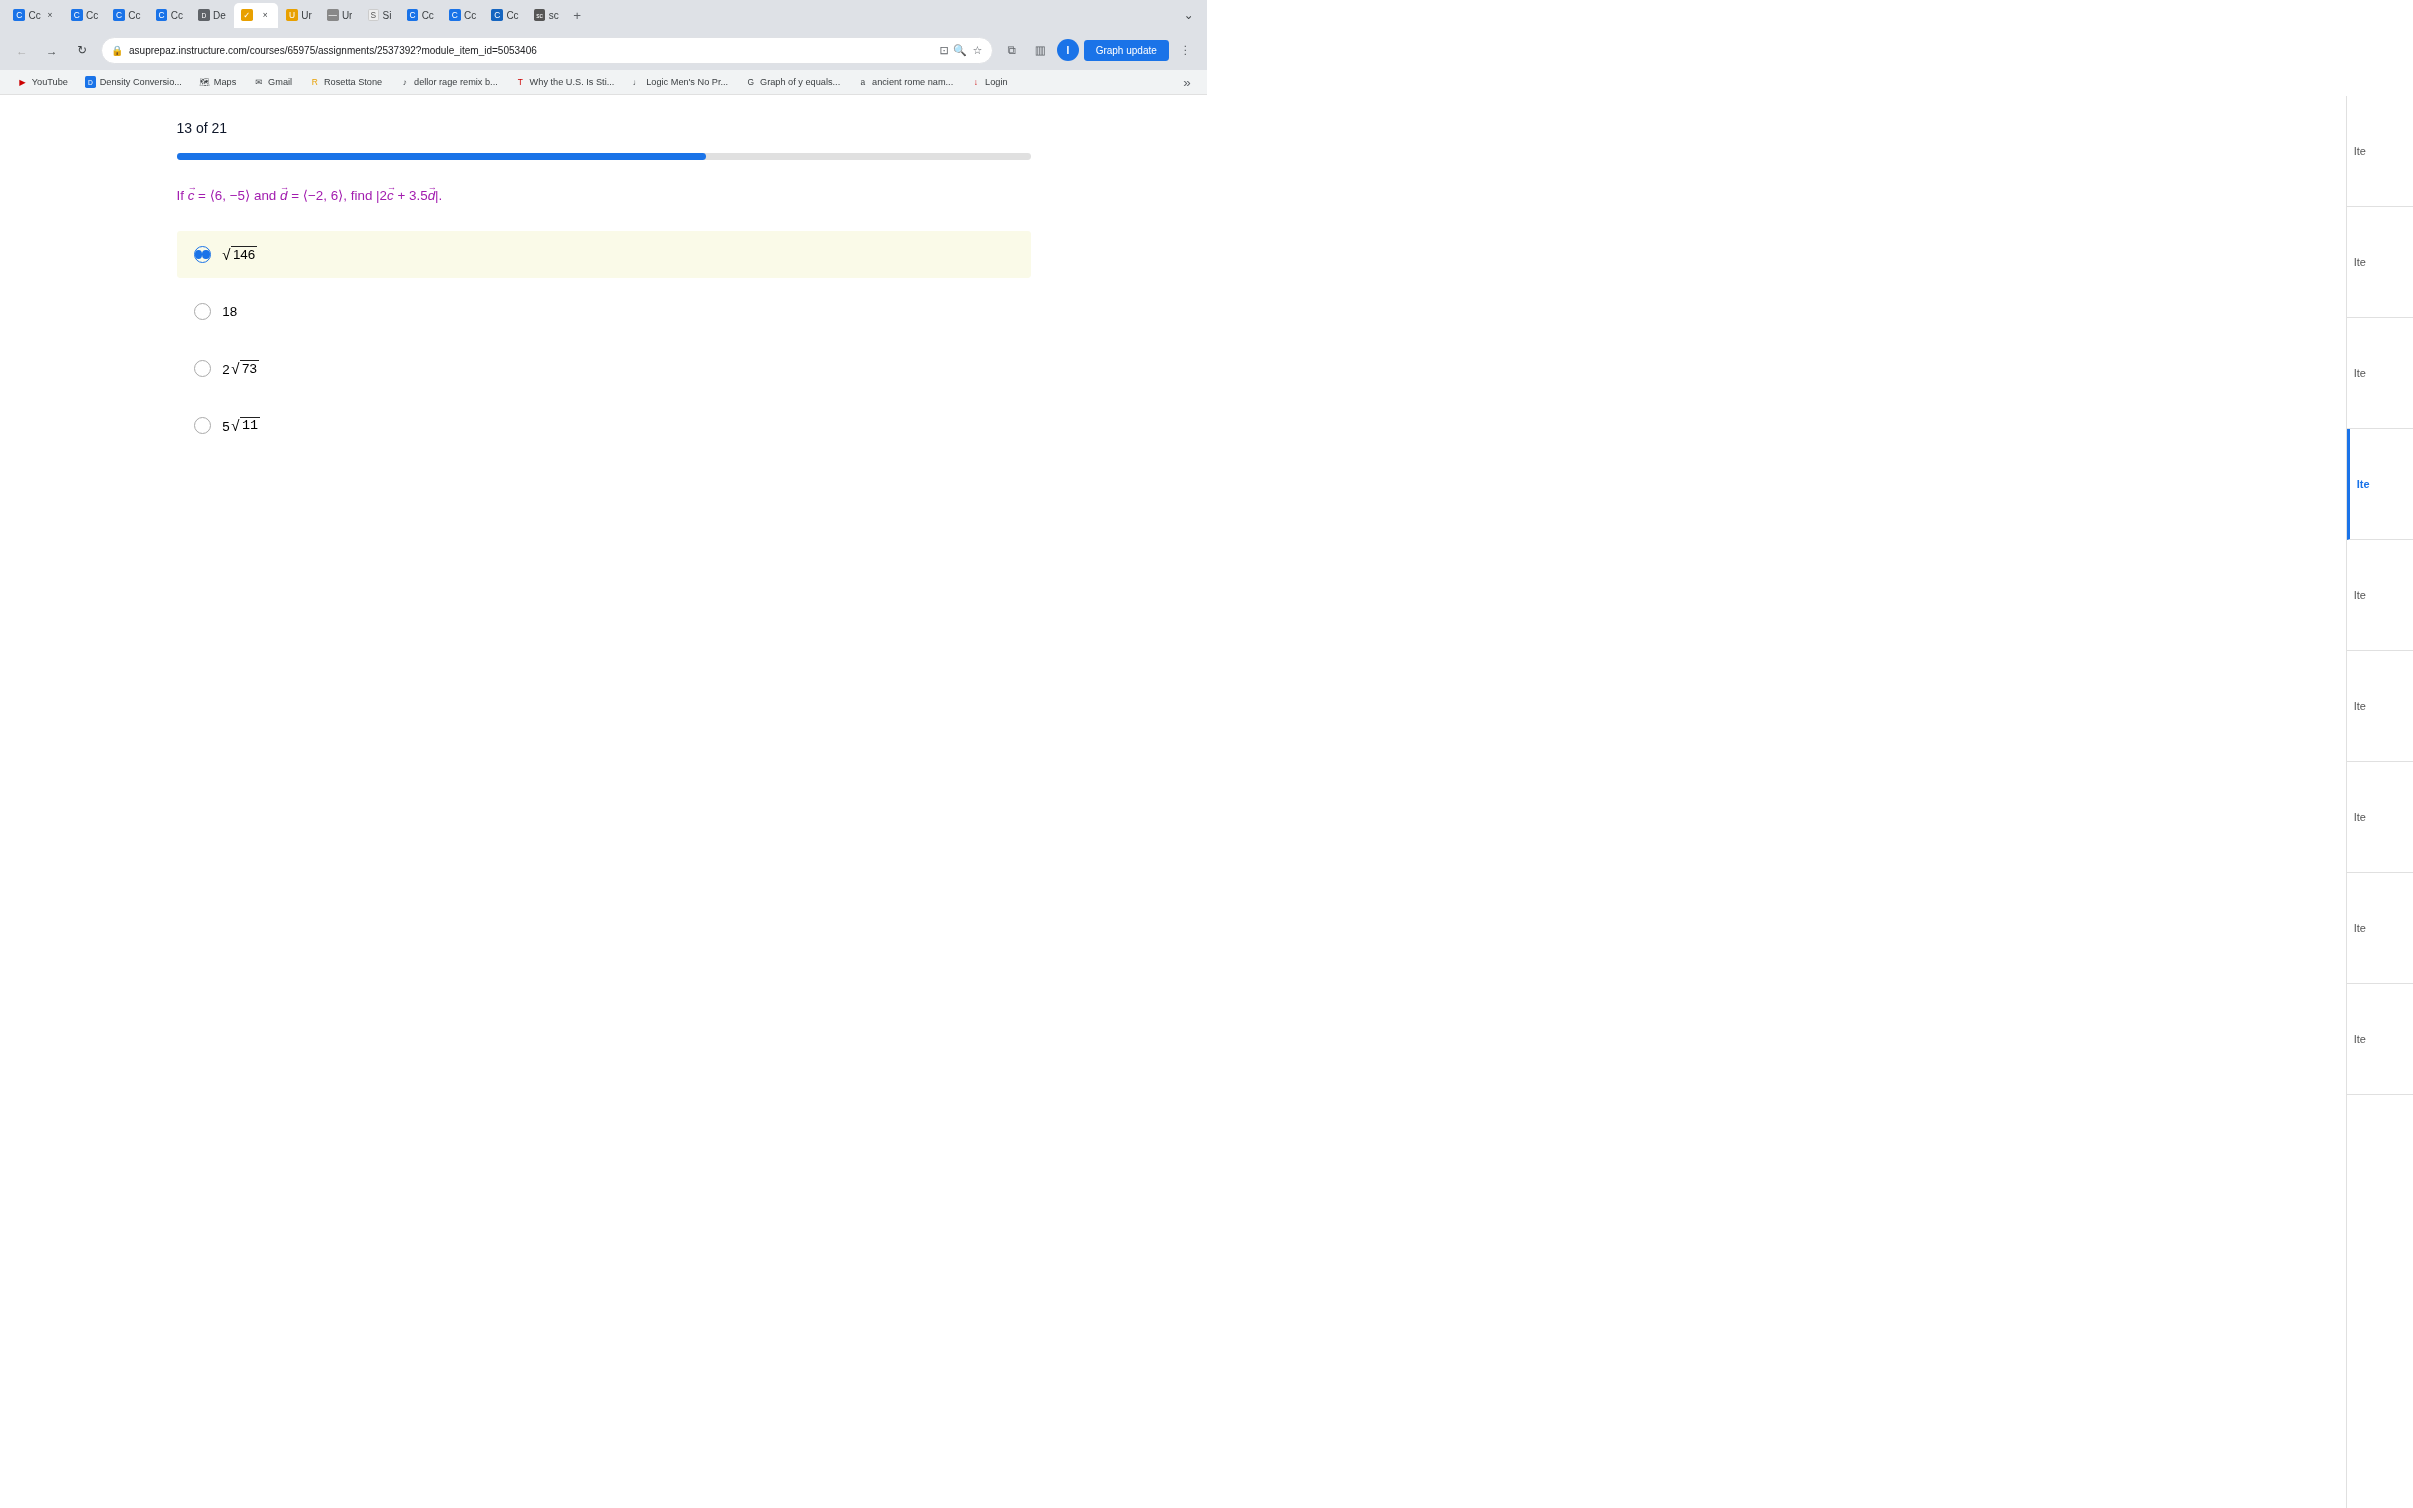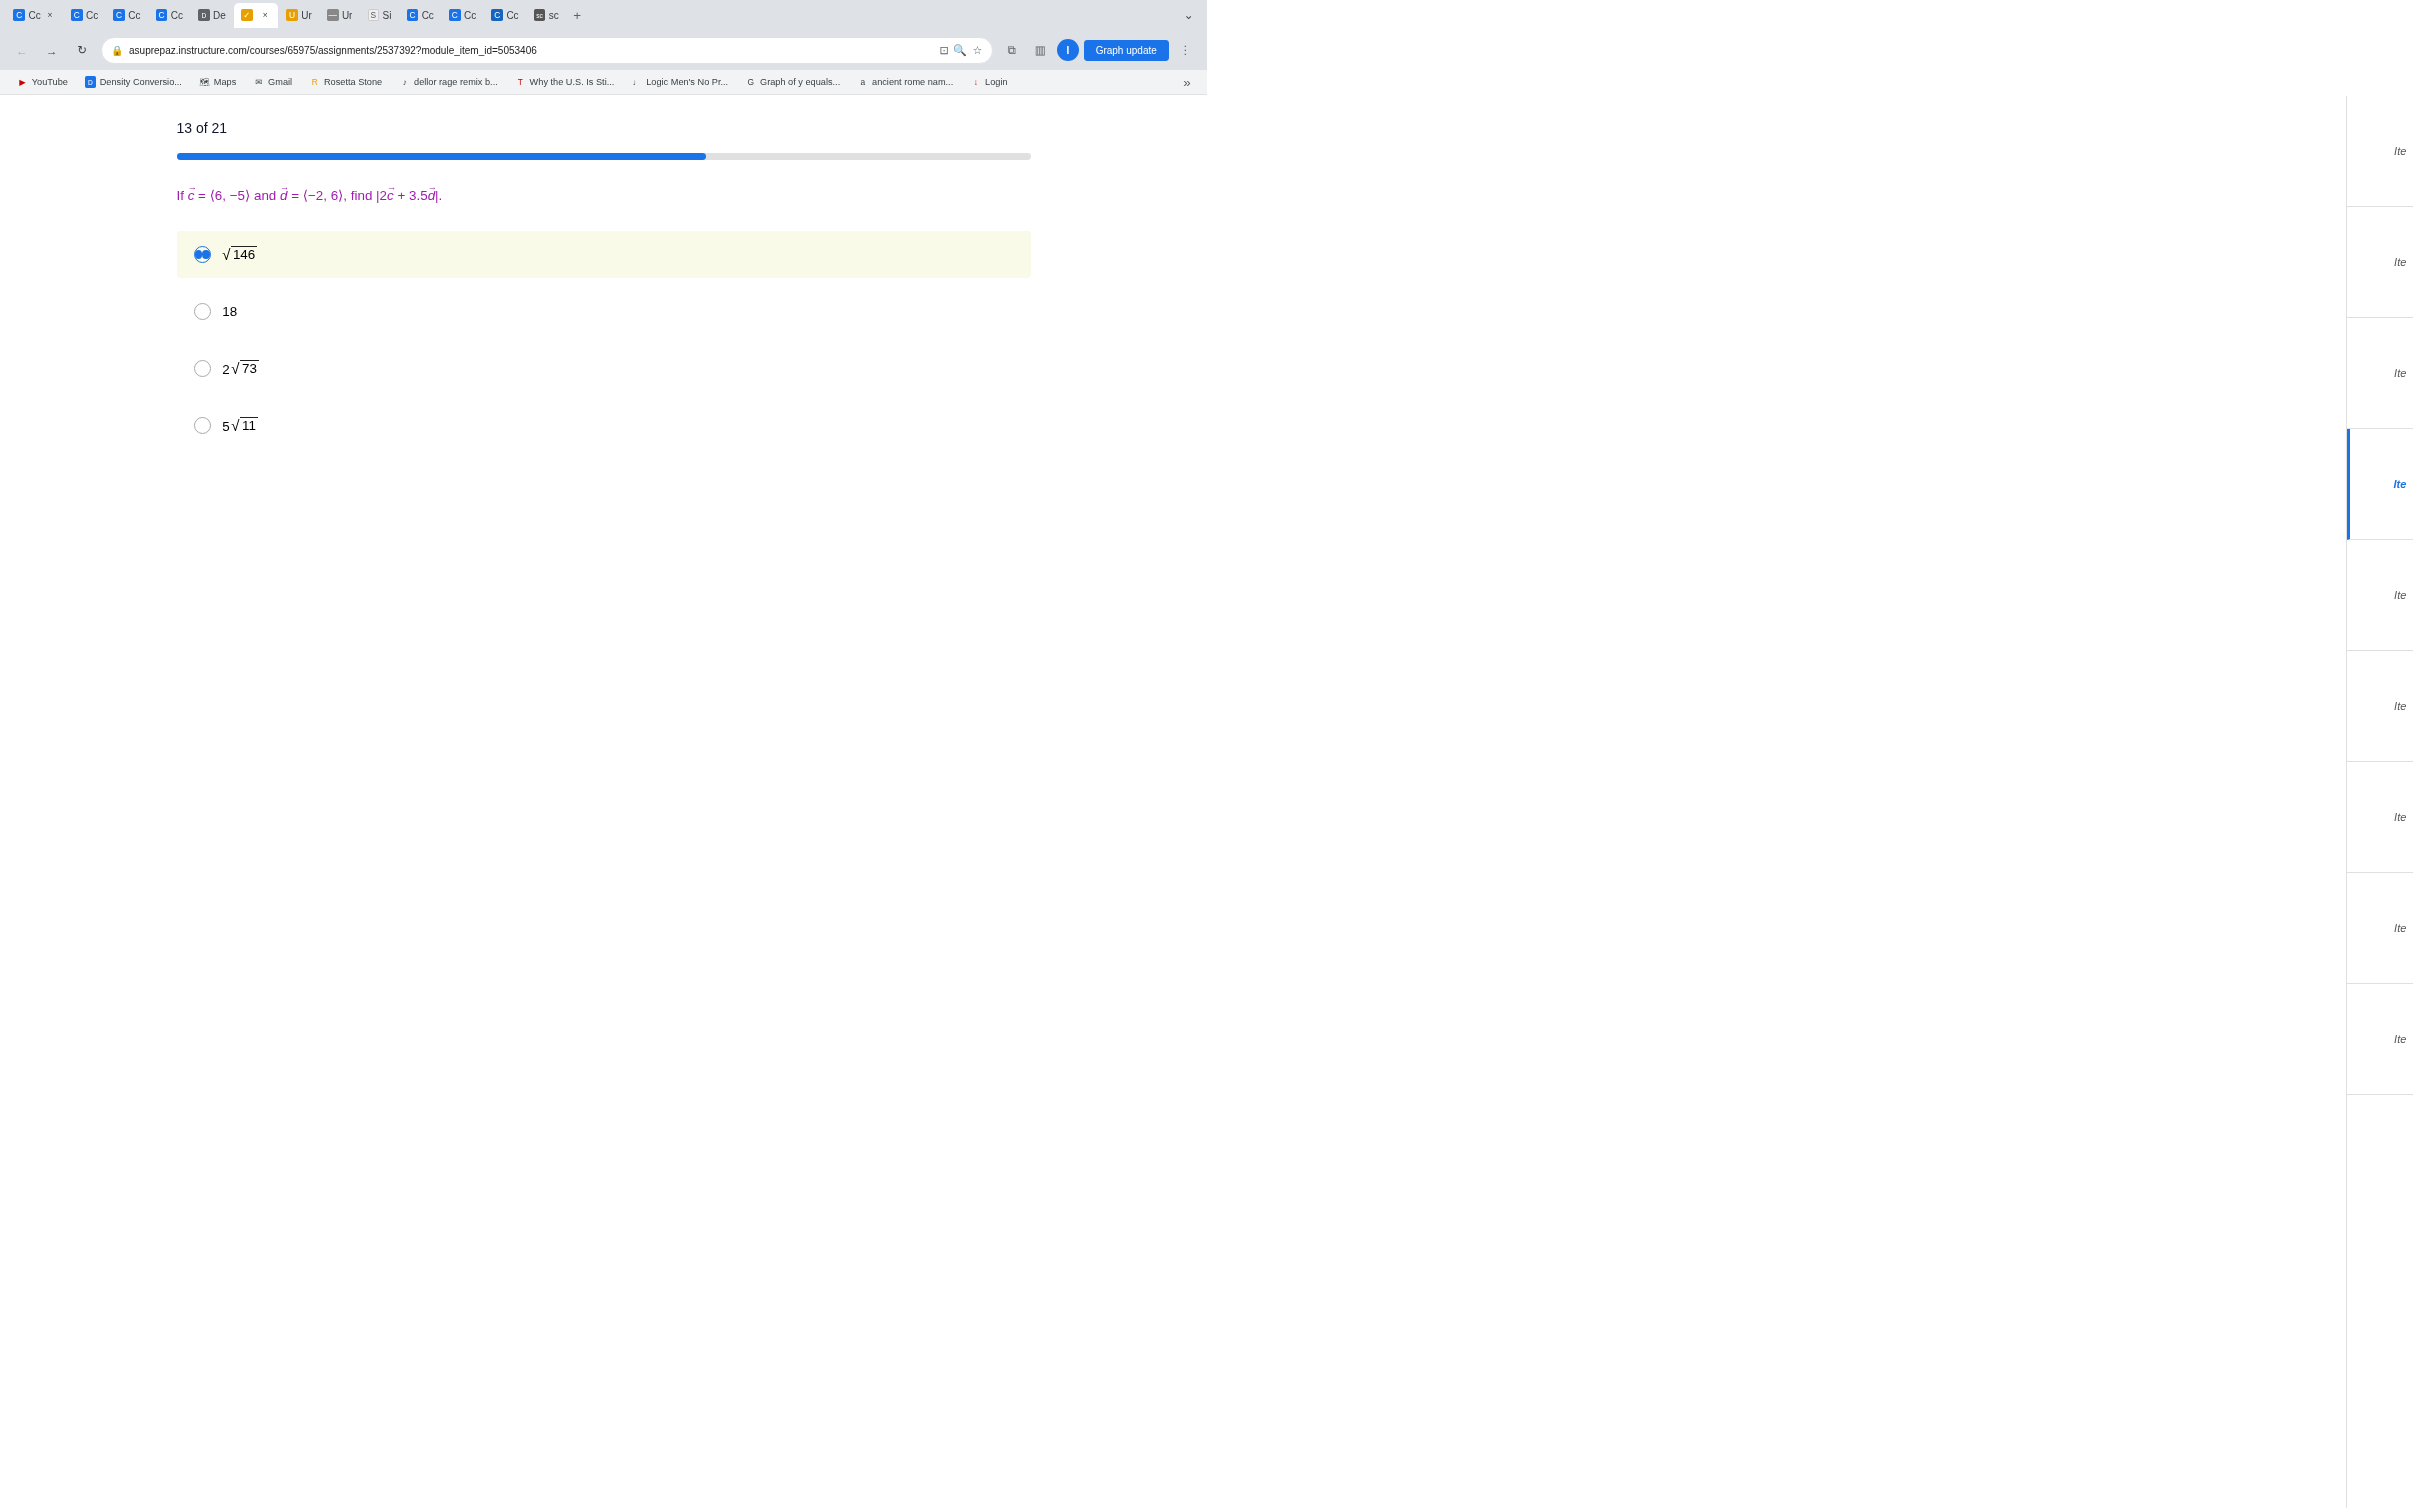--- a/index.html
+++ b/index.html
@@ -50,21 +50,21 @@
 
     .choice-item { display: flex; align-items: center; gap: 11.7px; padding: 15px 17px; border-radius: 3.4px; cursor: pointer; font-size: 13.4px; }
     .choice-item.selected { background: #fafae8; }
 
     .radio-btn { width: 17px; height: 17px; border-radius: 50%; border: 1.7px solid #aaa; display: flex; align-items: center; justify-content: center; flex-shrink: 0; }
     .radio-btn.checked { border-color: #1a73e8; }
     .radio-btn.checked::after { content: ''; width: 8.4px; height: 8.4px; border-radius: 50%; background: #1a73e8; }
 
     
     .sidebar-panel { position: fixed; right: 0; top: 96px; width: 67px; background: #fff; border-left: 0.8px solid #e0e0e0; height: calc(100% - 96px); overflow: hidden; }
-    .sidebar-item { height: 111px; border-bottom: 0.8px solid #e0e0e0; display: flex; align-items: center; justify-content: flex-end; font-size: 11px; color: #555; cursor: pointer; padding: 6.7px; position: relative; font-style: italic; }
+    .sidebar-item { height: 111px; border-bottom: 0.8px solid #e0e0e0; display: flex; align-items: center; justify-content: flex-start; font-size: 11px; color: #555; cursor: pointer; padding: 6.7px; position: relative; }
     .sidebar-item.active { border-left: 3.4px solid #1a73e8; color: #1a73e8; font-weight: 600; }
   </style>
 </head>
 <body>
 
 <div>
 
   <div class="tab-bar">
 
     <div class="tab">
@@ -242,21 +242,21 @@
                 <span style="border-top:1.7px solid #222;padding:0 1.7px;font-size:13.4px;">73</span>
             </span>
           </span>
         </div>
 
         <div class="choice-item">
           <div class="radio-btn"></div>
           <span>
             5<span style="display:inline-flex;align-items:flex-end;margin-left:1.7px;">
               <span style="font-size:15px;line-height:1;margin-right:0.8px;">√</span>
-                <span style="border-top:1.7px solid #222;padding:0 1.7px;font-size:13.4px;">11</span>
+                <span style="border-top:1.7px solid #222;padding:0 1.7px;font-size:13.4px;font-family:Liberation Mono, monospace;">11</span>
             </span>
           </span>
         </div>
 
       </div>
     </div>
 
     <div class="sidebar-panel">
       <div class="sidebar-item">
         <span>Ite</span>

